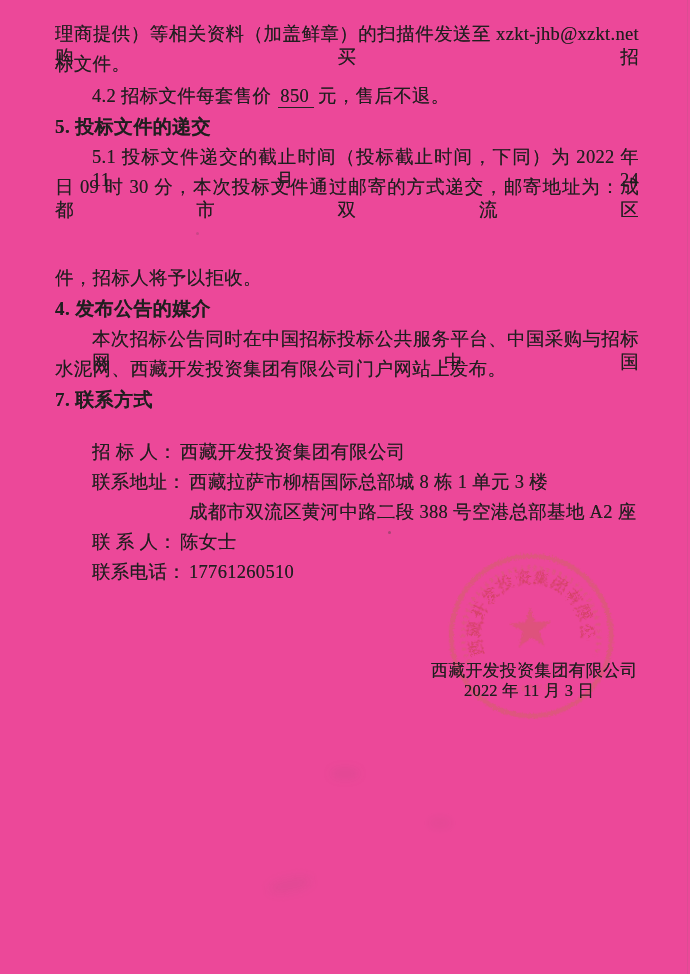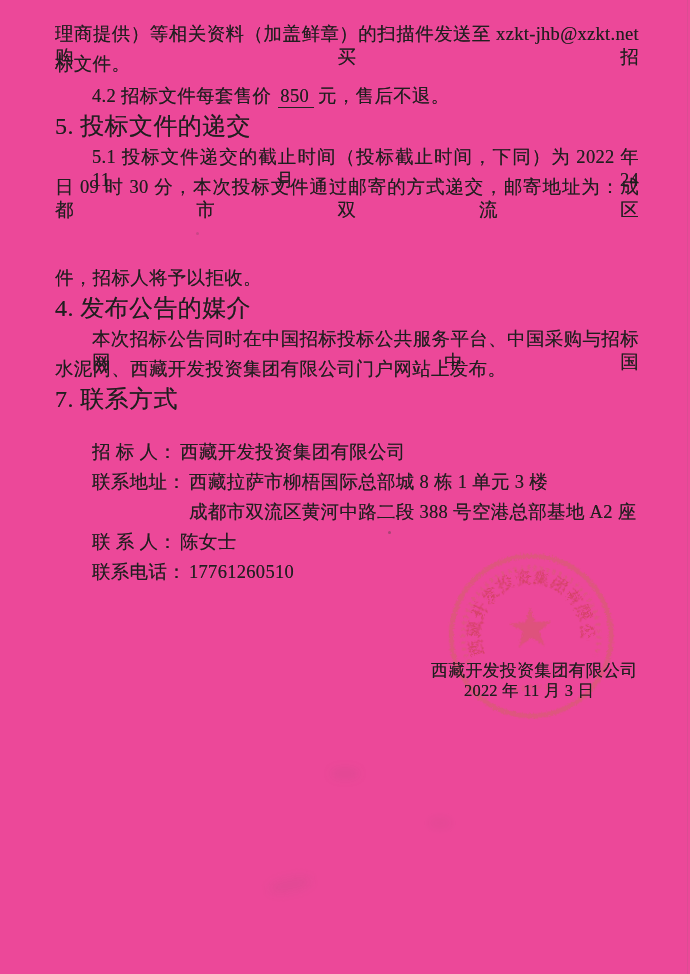--- a/index.html
+++ b/index.html
@@ -15,21 +15,21 @@
   .line{
     position:absolute;
     left:55px;width:584px;
     font-size:18.5px;line-height:23px;
     letter-spacing:.3px;
     white-space:nowrap;
     text-shadow:0 0 .4px rgba(20,20,20,.6);
   }
   .full{white-space:normal;text-align:justify;text-align-last:justify;}
   .ind{padding-left:37px;box-sizing:border-box;}
-  .bold{font-weight:400;font-size:24px;letter-spacing:.4px;}
+  .bold{font-weight:700;font-size:19px;letter-spacing:.4px;}
   .price{
     border-bottom:1.6px solid #222;
     padding:0 5px 1px 2px;
     margin:0 4px 0 7px;
     text-align:right;
   }
   
   .cline{
     position:absolute;left:92px;width:547px;
     font-size:18.5px;line-height:23px;letter-spacing:.3px;

